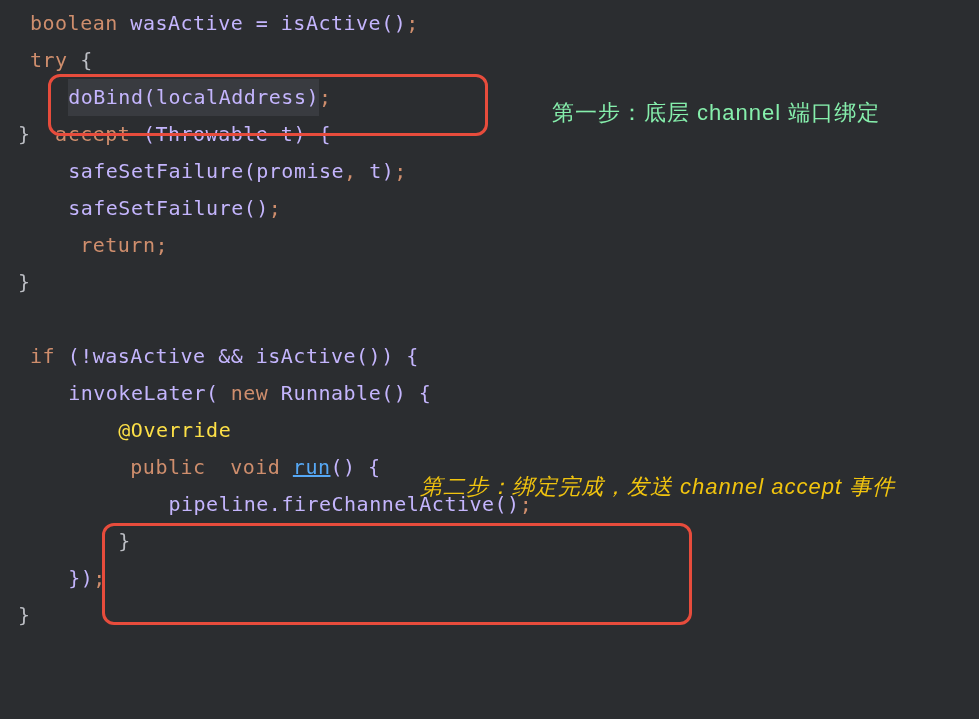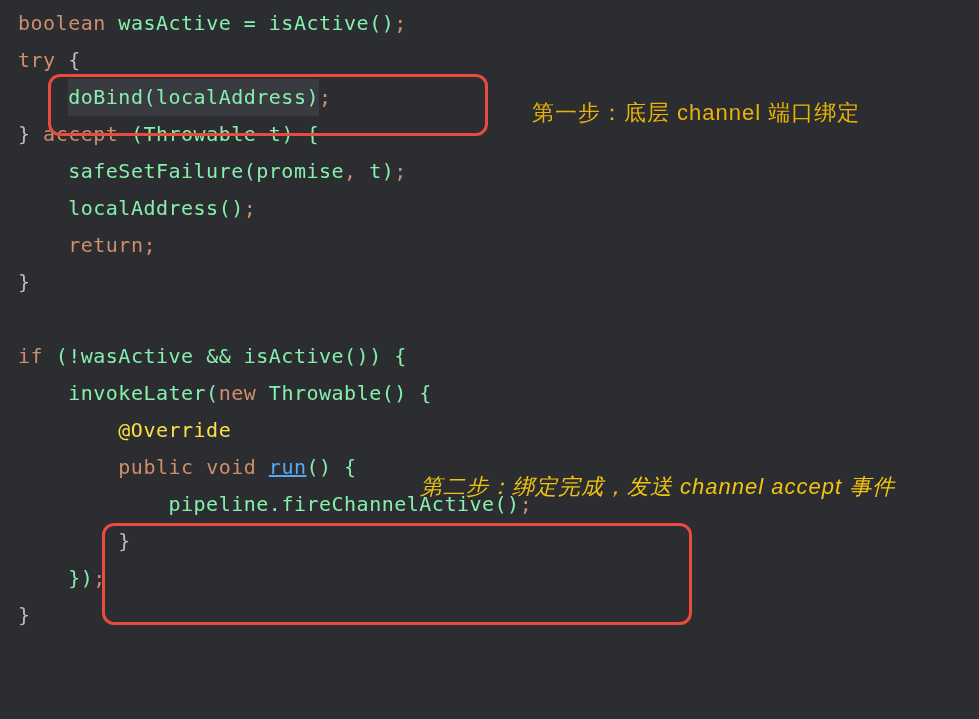--- a/index.html
+++ b/index.html
@@ -25,27 +25,28 @@
       position: relative;
     }
     .line {
       white-space: pre;
       height: 37px;
       display: flex;
       align-items: center;
     }
     .keyword {
       color: #cf8e6d;
+      margin-left: 12px;
     }
     .method-call {
       color: #56a8f5;
       text-decoration: underline;
     }
     .identifier {
-      color: #86efac;
+      color: #c4b5fd;
     }
     .punctuation {
       color: #bcbec4;
     }
     .semicolon {
       color: #cf8e6d;
     }
     .annotation {
       color: #fde047;
     }
@@ -68,22 +69,22 @@
       border-radius: 12px;
       top: 523px;
       left: 102px;
       width: 590px;
       height: 102px;
       pointer-events: none;
     }
     .annotation-text-1 {
       position: absolute;
       top: 93px;
-      left: 532px;
-      color: #eab308;
+      left: 552px;
+      color: #86efac;
       font-size: 22px;
       font-family: -apple-system, 'Helvetica Neue', sans-serif;
       white-space: nowrap;
       letter-spacing: 1px;
     }
     .annotation-text-2 {
       position: absolute;
       top: 470px;
       left: 420px;
       color: #f1c40f;
@@ -97,26 +98,26 @@
   </style>
 </head>
 <body>
 
 <div class="code-container">
   <div class="line"><span class="keyword">boolean</span><span class="identifier"> wasActive = isActive()</span><span class="semicolon">;</span></div>
   <div class="line"><span class="keyword">try</span><span class="punctuation"> {</span></div>
   <div class="line"><span>    </span><span class="highlight-bg"><span class="identifier">doBind(localAddress)</span></span><span class="semicolon">;</span></div>
   <div class="line"><span class="punctuation">} </span><span class="keyword">accept</span><span class="identifier"> (Throwable t) {</span></div>
   <div class="line"><span>    </span><span class="identifier">safeSetFailure(promise</span><span class="semicolon">,</span><span class="identifier"> t)</span><span class="semicolon">;</span></div>
-  <div class="line"><span>    </span><span class="identifier">localAddress()</span><span class="semicolon">;</span></div>
+  <div class="line"><span>    </span><span class="identifier">safeSetFailure()</span><span class="semicolon">;</span></div>
   <div class="line"><span>    </span><span class="keyword">return</span><span class="semicolon">;</span></div>
   <div class="line"><span class="punctuation">}</span></div>
   <div class="line"></div>
   <div class="line"><span class="keyword">if</span><span class="identifier"> (!wasActive &amp;&amp; isActive()) {</span></div>
-  <div class="line"><span>    </span><span class="identifier">invokeLater(</span><span class="keyword">new</span><span class="identifier"> Throwable() {</span></div>
+  <div class="line"><span>    </span><span class="identifier">invokeLater(</span><span class="keyword">new</span><span class="identifier"> Runnable() {</span></div>
   <div class="line"><span>        </span><span class="annotation">@Override</span></div>
   <div class="line"><span>        </span><span class="keyword">public</span><span> </span><span class="keyword">void</span><span> </span><span class="method-call">run</span><span class="identifier">() {</span></div>
   <div class="line"><span>            </span><span class="identifier">pipeline.</span><span class="identifier">fireChannelActive()</span><span class="semicolon">;</span></div>
   <div class="line"><span>        </span><span class="punctuation">}</span></div>
   <div class="line"><span>    </span><span class="identifier">})</span><span class="semicolon">;</span></div>
   <div class="line"><span class="punctuation">}</span></div>
 </div>
 
 <div class="box-highlight-1"></div>
 <div class="box-highlight-2"></div>

